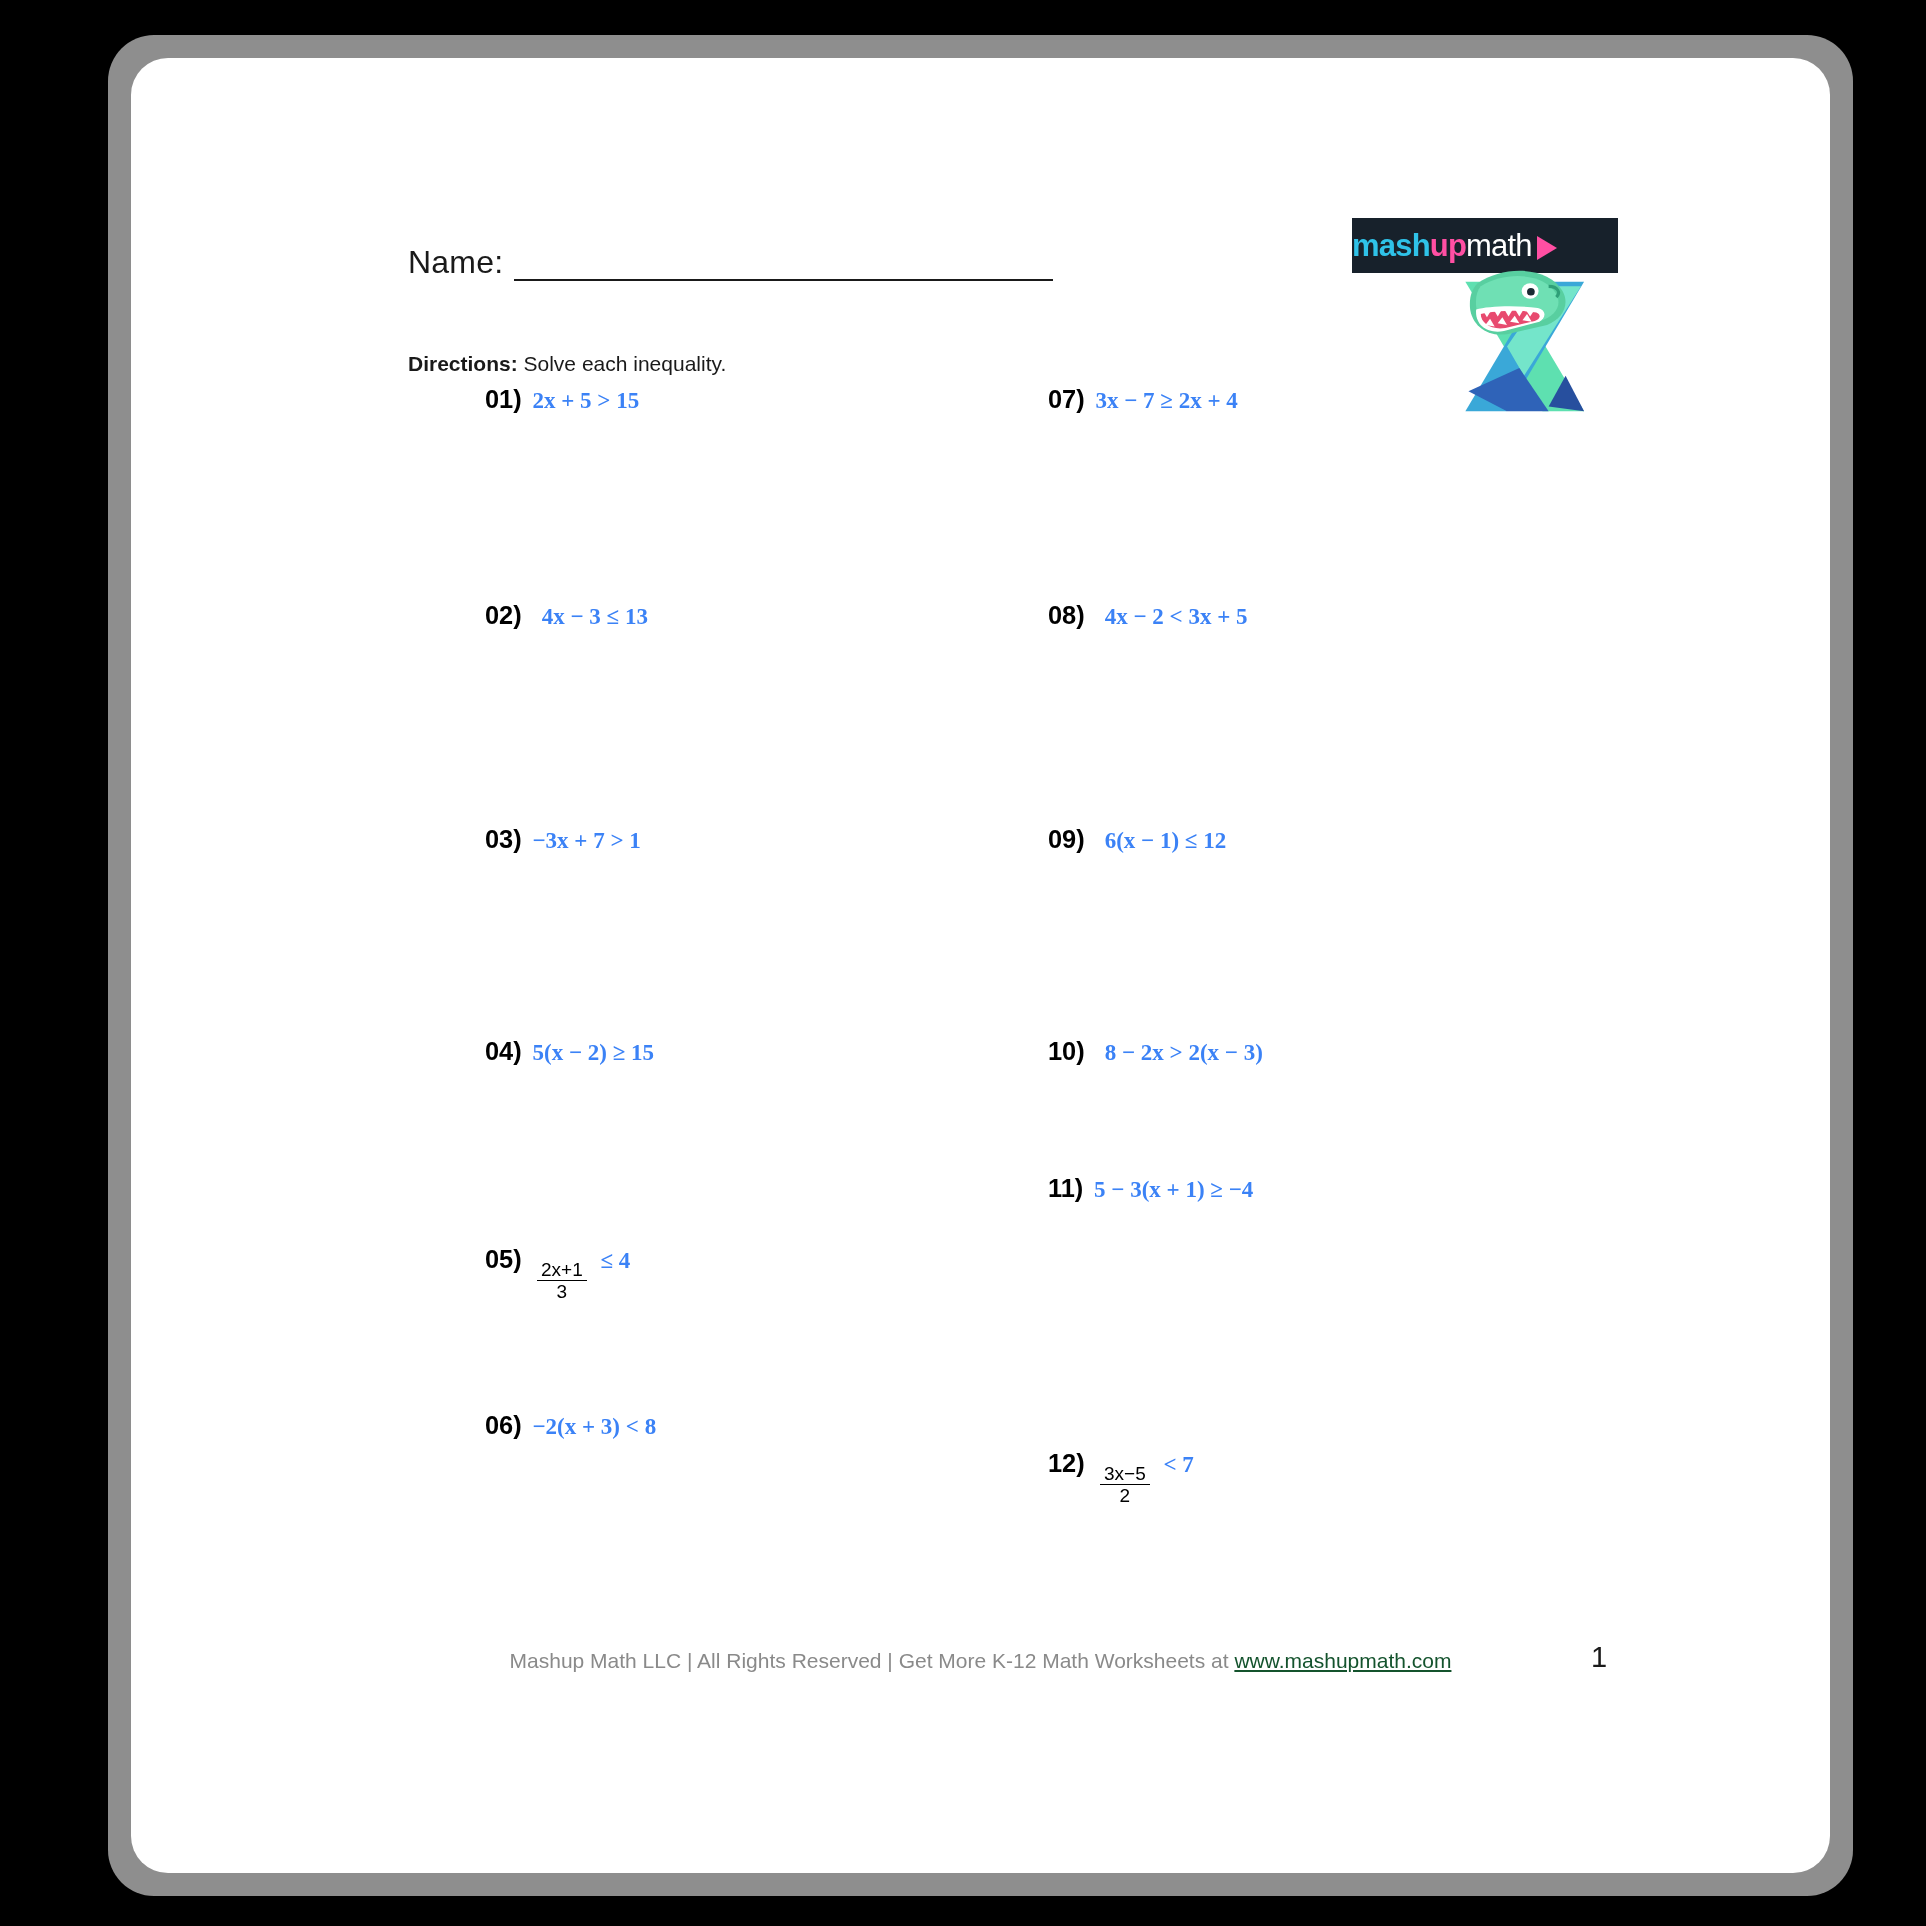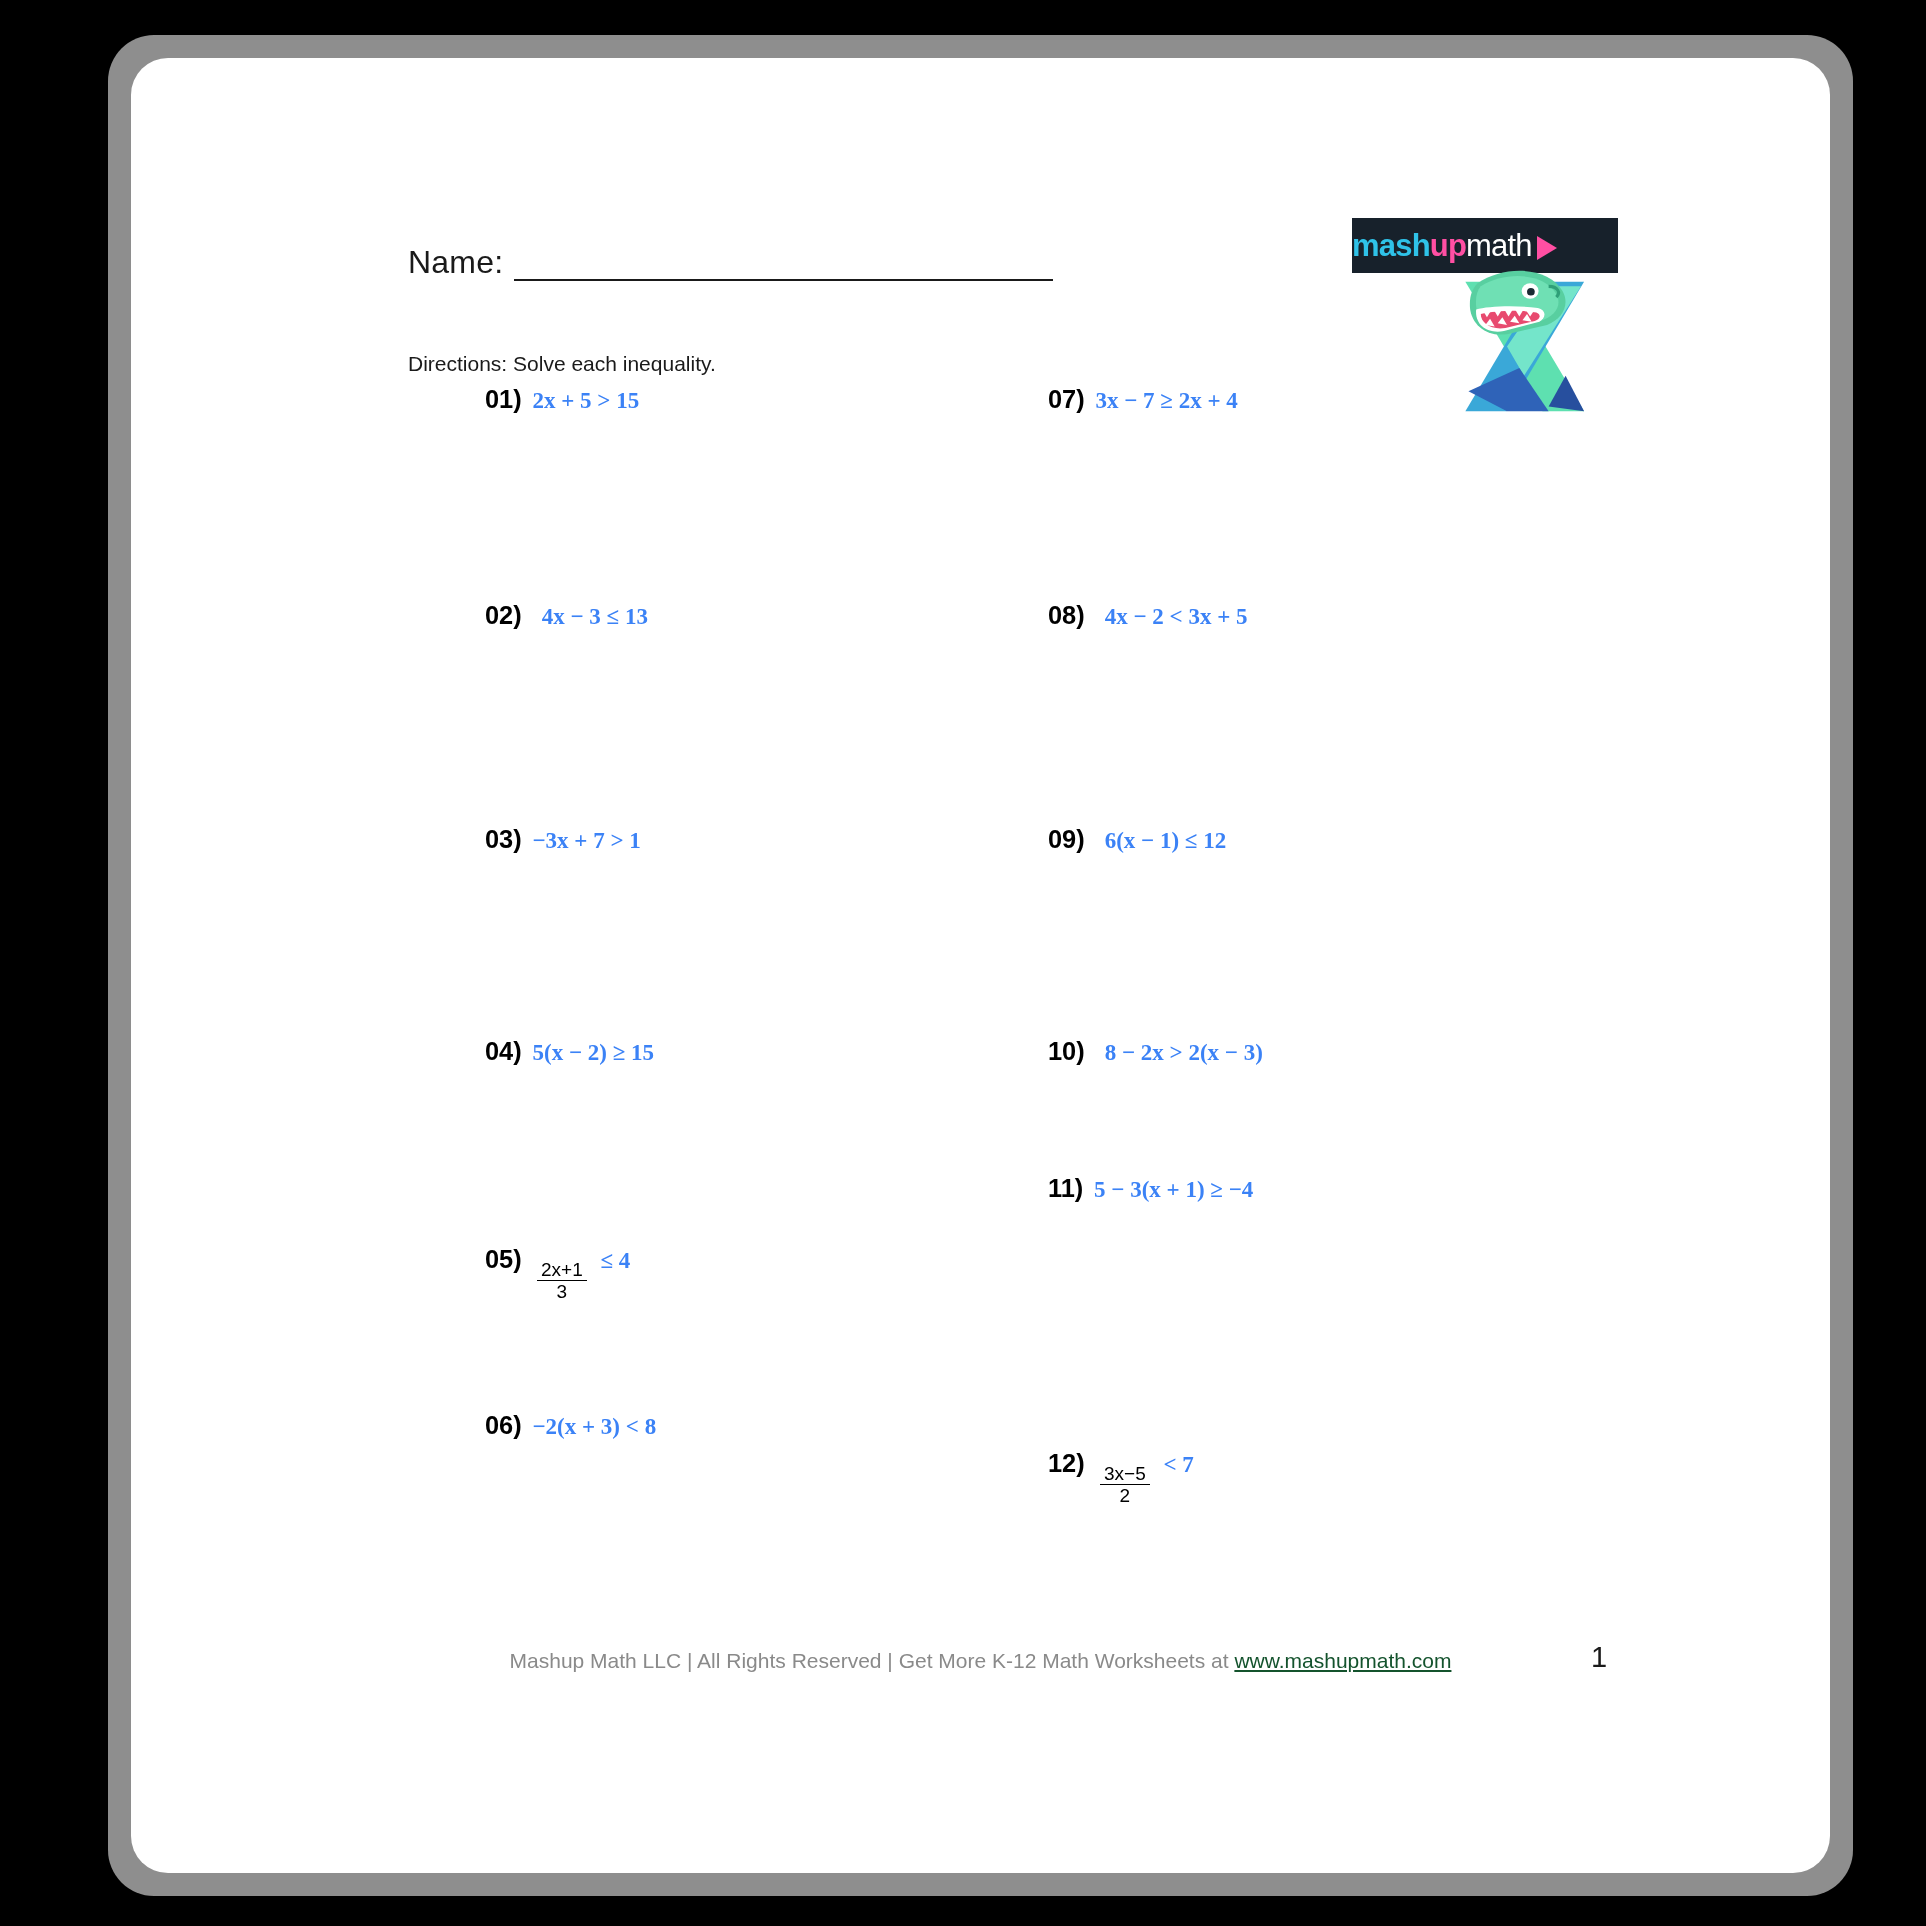--- a/index.html
+++ b/index.html
@@ -76,21 +76,21 @@
     letter-spacing: -0.4px;
   }
 
   .directions {
     position: absolute;
     left: 277px;
     top: 294px;
     font-size: 21px;
     color: #1a1a1a;
   }
-  .directions b { font-weight: normal; }
+  .directions b { font-weight: bold; }
 
   
   .logo-wrap {
     position: absolute;
     left: 1221px;
     top: 160px;
     width: 266px;
     height: 208px;
   }
   .logo-bar {

